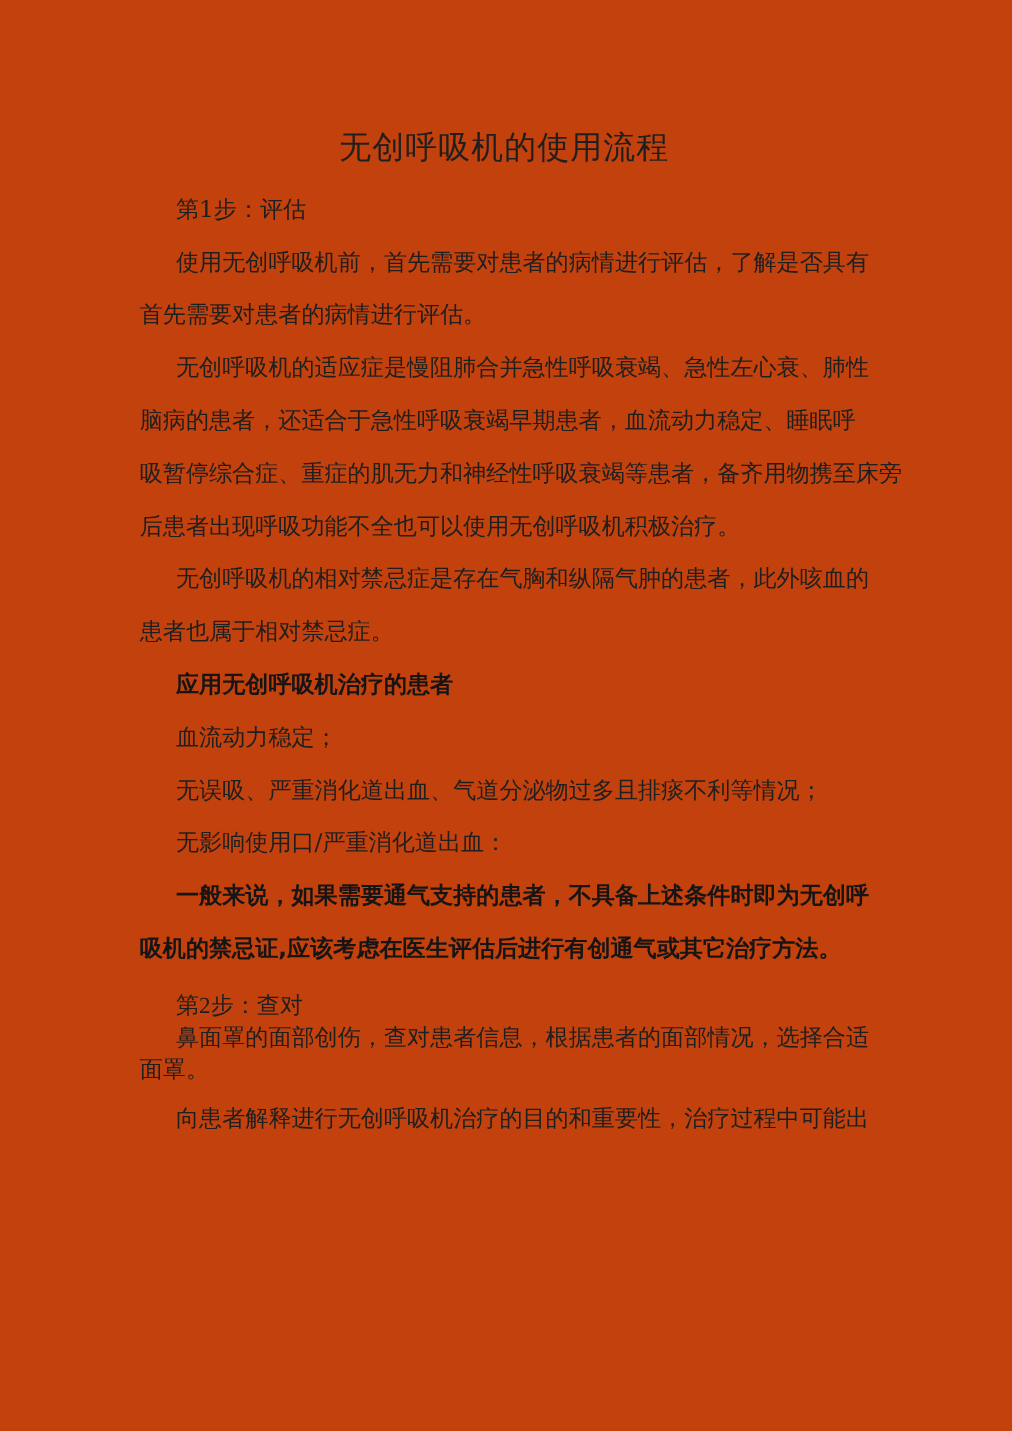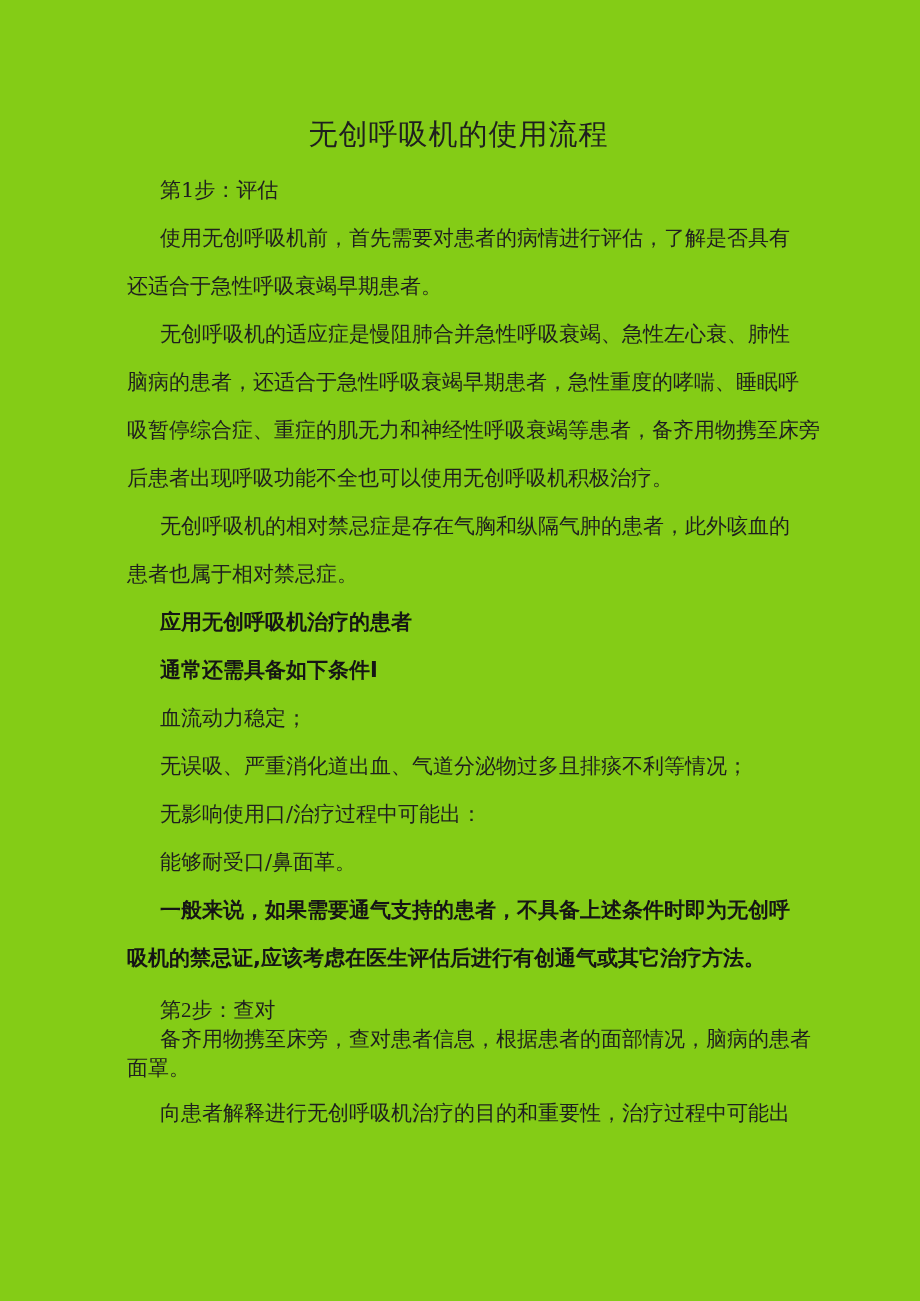--- a/index.html
+++ b/index.html
@@ -5,21 +5,21 @@
   html, body {
     margin: 0;
     padding: 0;
     background: #ffffff;
   }
   .page {
     position: relative;
     width: 920px;
     height: 1301px;
     margin: 0;
-    background: #84cc16;
+    background: #c2410c;
     box-sizing: border-box;
     padding: 110px 130px 0 127px;
     overflow: hidden;
     color: #1f1f1f;
     font-family: "DejaVu Serif", "Liberation Serif", serif;
   }
   .doc-title {
     margin: 0 0 8px 0;
     height: 48px;
     line-height: 48px;
@@ -58,33 +58,31 @@
   .line.tight + .line:not(.tight) { margin-top: 6px; }
 </style>
 </head>
 <body>
 
 <div class="page">
   <h1 class="doc-title">无创呼吸机的使用流程</h1>
   <div>
       <div class="line body indent">第1步：评估</div>
       <div class="line body indent">使用无创呼吸机前，首先需要对患者的病情进行评估，了解是否具有</div>
-      <div class="line body">还适合于急性呼吸衰竭早期患者。</div>
+      <div class="line body">首先需要对患者的病情进行评估。</div>
       <div class="line body indent">无创呼吸机的适应症是慢阻肺合并急性呼吸衰竭、急性左心衰、肺性</div>
-      <div class="line body">脑病的患者，还适合于急性呼吸衰竭早期患者，急性重度的哮喘、睡眠呼</div>
+      <div class="line body">脑病的患者，还适合于急性呼吸衰竭早期患者，血流动力稳定、睡眠呼</div>
       <div class="line body">吸暂停综合症、重症的肌无力和神经性呼吸衰竭等患者，备齐用物携至床旁</div>
       <div class="line body">后患者出现呼吸功能不全也可以使用无创呼吸机积极治疗。</div>
       <div class="line body indent">无创呼吸机的相对禁忌症是存在气胸和纵隔气肿的患者，此外咳血的</div>
       <div class="line body">患者也属于相对禁忌症。</div>
       <div class="line bold indent">应用无创呼吸机治疗的患者</div>
-      <div class="line bold indent">通常还需具备如下条件I</div>
       <div class="line body indent">血流动力稳定；</div>
       <div class="line body indent">无误吸、严重消化道出血、气道分泌物过多且排痰不利等情况；</div>
-      <div class="line body indent">无影响使用口/治疗过程中可能出：</div>
-      <div class="line body indent">能够耐受口/鼻面革。</div>
+      <div class="line body indent">无影响使用口/严重消化道出血：</div>
       <div class="line bold indent">一般来说，如果需要通气支持的患者，不具备上述条件时即为无创呼</div>
       <div class="line bold">吸机的禁忌证,应该考虑在医生评估后进行有创通气或其它治疗方法。</div>
       <div class="line body indent tight">第2步：查对</div>
-      <div class="line body indent tight">备齐用物携至床旁，查对患者信息，根据患者的面部情况，脑病的患者</div>
+      <div class="line body indent tight">鼻面罩的面部创伤，查对患者信息，根据患者的面部情况，选择合适</div>
       <div class="line body tight">面罩。</div>
       <div class="line body indent">向患者解释进行无创呼吸机治疗的目的和重要性，治疗过程中可能出</div>
     </div>
 </div>
 
 </body></html>

